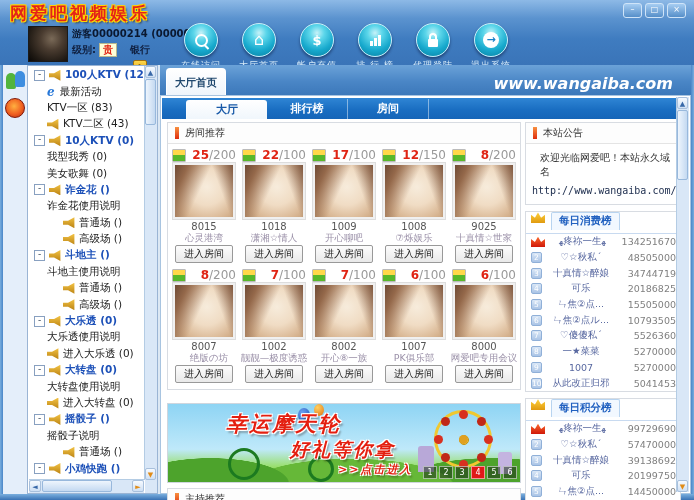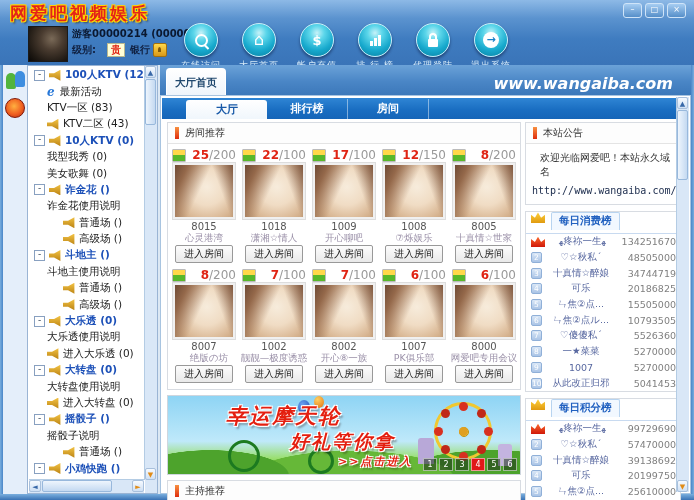--- a/index.html
+++ b/index.html
@@ -14,23 +14,23 @@
   
   .logo{position:absolute;left:10px;top:2px;font-size:17px;font-weight:bold;letter-spacing:3px;color:#e42318;
     text-shadow:-1px -1px 0 #ffd400,1px -1px 0 #ffd400,-1px 1px 0 #ffd400,1px 1px 0 #ffd400,2px 2px 2px rgba(40,20,0,.6);}
   .winctrl{position:absolute;right:8px;top:3px;display:flex;gap:3px;}
   .winbtn{width:17px;height:13px;border:1px solid #cfe4f8;border-radius:3px;background:linear-gradient(#a6cdf2,#568fc9);
     color:#fff;font-size:8px;line-height:11px;text-align:center;cursor:pointer;}
   
   .avatar{position:absolute;left:28px;top:26px;width:38px;height:34px;border:1px solid #1a1a1a;
     background:radial-gradient(circle at 60% 35%,#7a6a58 0%,#4a3c30 35%,#201a14 75%,#0a0806 100%);}
   .uname{position:absolute;left:72px;top:27px;font-size:10px;font-weight:bold;color:#0a1830;}
-  .urow{position:absolute;left:72px;top:43px;font-size:10px;font-weight:bold;color:#102040;display:flex;align-items:center;gap:11px;}
+  .urow{position:absolute;left:72px;top:43px;font-size:10px;font-weight:bold;color:#102040;display:flex;align-items:center;gap:3px;}
   .lvl-box{background:#ffffd8;border:1px solid #b8b890;color:#e02010;padding:0 3px;font-size:10px;line-height:12px;}
-  .bank{position:absolute;left:130px;top:43px;font-size:10px;font-weight:bold;color:#102040;display:flex;align-items:center;gap:3px;}
+  .bank{position:absolute;left:130px;top:43px;font-size:10px;font-weight:bold;color:#102040;display:flex;align-items:center;gap:3px;flex-direction:column;}
   .ic-bank{width:12px;height:12px;background:linear-gradient(#ffd84a,#d89818);border:1px solid #a07010;border-radius:2px;position:relative;}
   .ic-bank::after{content:"";position:absolute;left:4px;top:3px;width:3px;height:5px;background:#805808;border-radius:50% 50% 0 0;}
   
   .toolbar{position:absolute;left:172px;top:23px;display:flex;}
   .tb-btn{width:58px;display:flex;flex-direction:column;align-items:center;cursor:pointer;}
   .tb-circle{width:32px;height:32px;border-radius:50%;border:1px solid #c8eef8;position:relative;
     background:radial-gradient(circle at 50% 28%,#c6f2f8 0%,#5cd6ea 26%,#17a9cd 62%,#077d9f 100%);
     box-shadow:0 2px 3px rgba(0,10,40,.45);display:flex;align-items:center;justify-content:center;}
   .tb-label{margin-top:2px;font-size:9px;color:#d5eaf8;letter-spacing:1px;white-space:nowrap;}
   .ic-search{width:9px;height:9px;border:2px solid #fff;border-radius:50%;position:relative;display:block;}
@@ -106,21 +106,21 @@
   .photo-frame{width:58px;height:52px;background:#f0f0f0;border:1px solid #ddd;padding:2px;}
   .photo{width:100%;height:100%;
     background:linear-gradient(115deg,#6e4a34 0%,#94684a 16%,rgba(0,0,0,0) 45%),
       linear-gradient(250deg,#7e563e 0%,rgba(0,0,0,0) 28%),
       radial-gradient(circle at 55% 42%,#f7ecdc 0%,#f0dcc4 42%,#d9b794 76%,#bf9a74 100%);}
   .rid{font-size:10px;color:#555;margin-top:1px;}
   .rname{font-size:9.5px;color:#9a90a8;height:12px;white-space:nowrap;overflow:hidden;max-width:68px;}
   .rbtn{margin-top:1px;width:56px;height:16px;font-size:10px;color:#222;text-align:center;line-height:15px;
     background:linear-gradient(#fdfdfd,#e9e9e9);border:1px solid #999;border-radius:2px;cursor:pointer;}
   
-  .banner{position:relative;margin-top:5px;width:354px;height:80px;overflow:hidden;box-sizing:border-box;border:1px solid #cfd6de;cursor:pointer;
+  .banner{position:relative;margin-top:13px;width:354px;height:80px;overflow:hidden;box-sizing:border-box;border:1px solid #cfd6de;cursor:pointer;
     background:
       radial-gradient(130px 42px at 12% 102%,#4da32c 0 60%,rgba(0,0,0,0) 61%),
       radial-gradient(170px 46px at 52% 106%,#66b838 0 60%,rgba(0,0,0,0) 61%),
       radial-gradient(150px 42px at 92% 102%,#4da32c 0 60%,rgba(0,0,0,0) 61%),
       linear-gradient(#8ed4f4 0%,#bfe9fa 58%,#9adf70 80%,#57ad2f 100%);}
   .bn-t1{position:absolute;left:58px;top:6px;font-size:21px;}
   .bn-t2{position:absolute;left:122px;top:33px;font-size:19px;}
   .bn-t3{position:absolute;left:170px;top:58px;font-size:11px;letter-spacing:1px;}
   .bn-red{color:#e41f10;font-weight:bold;font-style:italic;letter-spacing:2px;
     text-shadow:-1px -1px 0 #fff,1px -1px 0 #fff,-1px 1px 0 #fff,1px 1px 0 #fff,2px 3px 2px rgba(30,10,0,.35);}
@@ -437,21 +437,21 @@
                 <div class="rbtn">进入房间</div>
               </div>
               <div class="room">
                 <div class="room-top">
                   <span class="ic-pic"></span>
                   <span class="rcount"><span class="cur">8</span><span class="cap">/200</span></span>
                 </div>
                 <div class="photo-frame">
                   <div class="photo"></div>
                 </div>
-                <div class="rid">8005</div>
+                <div class="rid">9025</div>
                 <div class="rname">十真情☆世家</div>
                 <div class="rbtn">进入房间</div>
               </div>
               <div class="room">
                 <div class="room-top">
                   <span class="ic-pic"></span>
                   <span class="rcount"><span class="cur">8</span><span class="cap">/200</span></span>
                 </div>
                 <div class="photo-frame">
                   <div class="photo"></div>
@@ -636,21 +636,21 @@
                 <span class="rank-val">39138692</span>
               </div>
               <div class="rank-row">
                 <span class="rank-badge">4</span>
                 <span class="rank-name">可乐</span>
                 <span class="rank-val">20199750</span>
               </div>
               <div class="rank-row">
                 <span class="rank-badge">5</span>
                 <span class="rank-name">ㄣ焦②点...</span>
-                <span class="rank-val">25610000</span>
+                <span class="rank-val">14450000</span>
               </div>
               <div class="rank-row"></div>
             </div>
         </div>
       </div>
 
       <div class="main-vscroll">
         <div class="sarrow" style="top:0;">▲</div>
         <div class="sthumb" style="top:13px;height:70px;"></div>
         <div class="sarrow orange" style="bottom:0;">▼</div>

